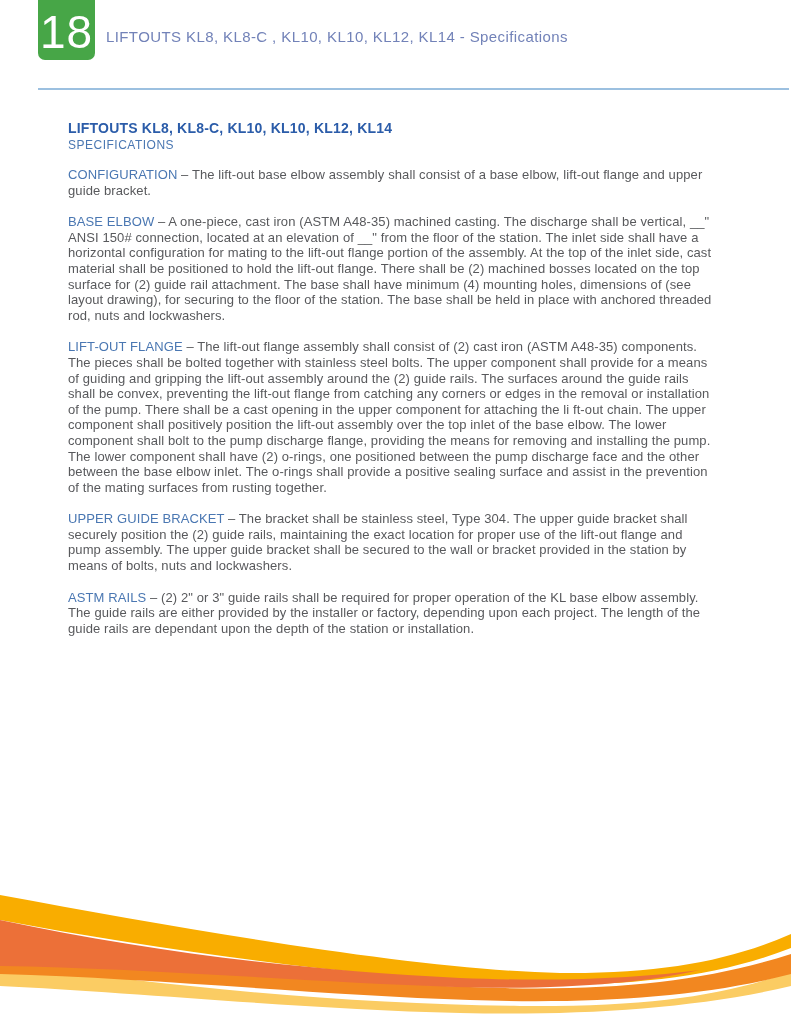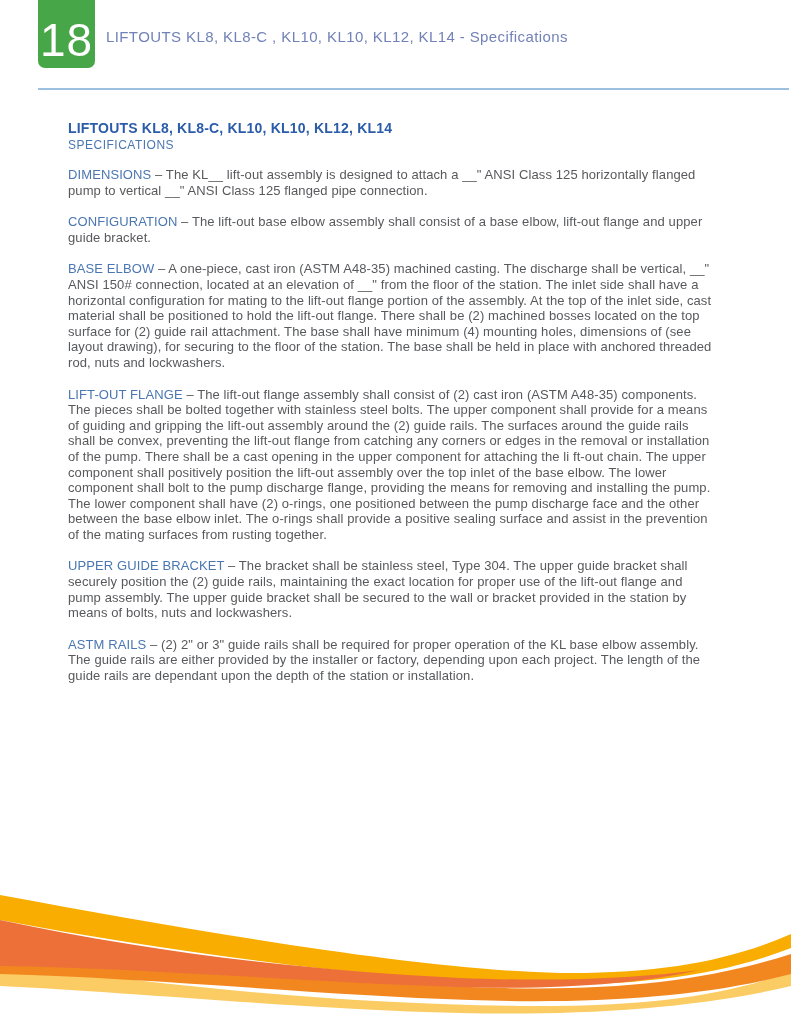--- a/index.html
+++ b/index.html
@@ -13,21 +13,21 @@
     margin: 0 auto;
   }
   
   .header-row {
     position: relative;
     height: 88px;
   }
   .page-num-box {
     position: absolute;
     left: 38px; top: 0;
-    width: 57px; height: 68px;
+    width: 57px; height: 60px;
     background: var(--page-number-bg, #47a647);
     border-radius: 0 0 7px 7px;
     display: flex;
     align-items: flex-end;
     justify-content: center;
   }
   .page-num-box span {
     color: #ffffff;
     font-size: 46px;
     font-weight: 400;
@@ -98,21 +98,20 @@
     <h1 class="header-title">LIFTOUTS KL8, KL8-C , KL10, KL10, KL12, KL14 - Specifications</h1>
   </header>
 
   <div class="divider"></div>
 
   <main class="content">
     <h2 class="doc-title">LIFTOUTS KL8, KL8-C, KL10, KL10, KL12, KL14</h2>
     <div class="doc-subtitle">SPECIFICATIONS</div>
     <div id="sections">
 
-  <p class="section"><span class="label">DIMENSIONS</span> <span class="body">– The KL__ lift-out assembly is designed to attach a __" ANSI Class 125 horizontally flanged pump to vertical __" ANSI Class 125 flanged pipe connection.</span></p>
 
   <p class="section"><span class="label">CONFIGURATION</span> <span class="body">– The lift-out base elbow assembly shall consist of a base elbow, lift-out flange and upper guide bracket.</span></p>
 
   <p class="section"><span class="label">BASE ELBOW</span> <span class="body">– A one-piece, cast iron (ASTM A48-35) machined casting. The discharge shall be vertical, __" ANSI 150# connection, located at an elevation of __" from the floor of the station. The inlet side shall have a horizontal configuration for mating to the lift-out flange portion of the assembly. At the top of the inlet side, cast material shall be positioned to hold the lift-out flange. There shall be (2) machined bosses located on the top surface for (2) guide rail attachment. The base shall have minimum (4) mounting holes, dimensions of (see layout drawing), for securing to the floor of the station. The base shall be held in place with anchored threaded rod, nuts and lockwashers.</span></p>
 
   <p class="section"><span class="label">LIFT-OUT FLANGE</span> <span class="body">– The lift-out flange assembly shall consist of (2) cast iron (ASTM A48-35) components. The pieces shall be bolted together with stainless steel bolts. The upper component shall provide for a means of guiding and gripping the lift-out assembly around the (2) guide rails. The surfaces around the guide rails shall be convex, preventing the lift-out flange from catching any corners or edges in the removal or installation of the pump. There shall be a cast opening in the upper component for attaching the li ft-out chain. The upper component shall positively position the lift-out assembly over the top inlet of the base elbow. The lower component shall bolt to the pump discharge flange, providing the means for removing and installing the pump. The lower component shall have (2) o-rings, one positioned between the pump discharge face and the other between the base elbow inlet. The o-rings shall provide a positive sealing surface and assist in the prevention of the mating surfaces from rusting together.</span></p>
 
   <p class="section"><span class="label">UPPER GUIDE BRACKET</span> <span class="body">– The bracket shall be stainless steel, Type 304. The upper guide bracket shall securely position the (2) guide rails, maintaining the exact location for proper use of the lift-out flange and pump assembly. The upper guide bracket shall be secured to the wall or bracket provided in the station by means of bolts, nuts and lockwashers.</span></p>
 
   <p class="section"><span class="label">ASTM RAILS</span> <span class="body">– (2) 2" or 3" guide rails shall be required for proper operation of the KL base elbow assembly. The guide rails are either provided by the installer or factory, depending upon each project. The length of the guide rails are dependant upon the depth of the station or installation.</span></p>

